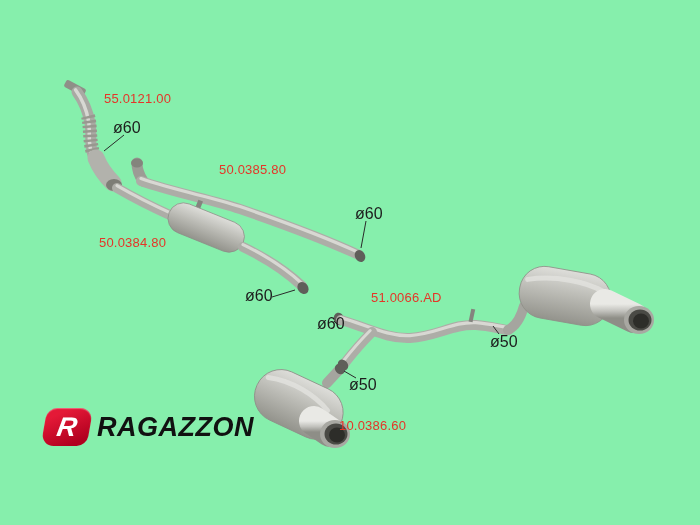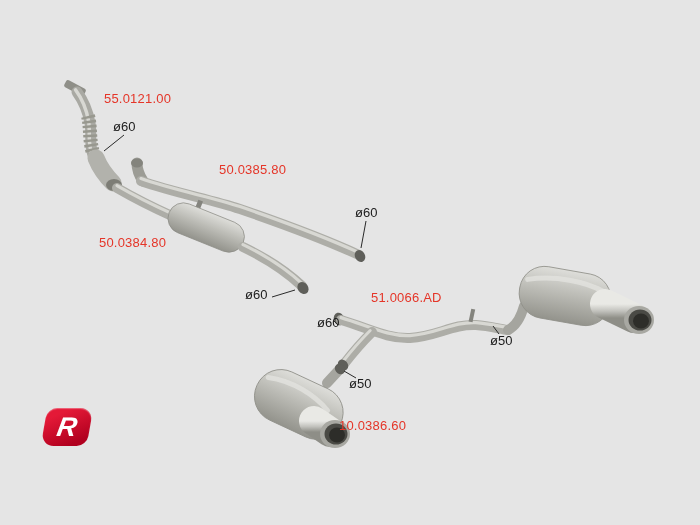--- a/index.html
+++ b/index.html
@@ -1,23 +1,23 @@
 <!DOCTYPE html>
 <html><head>
 <meta charset="utf-8">
 <style>
   html,body{margin:0;padding:0;background:#ffffff;}
   .stage{
-    position:relative;width:700px;height:525px;background:#e5e5e5;overflow:hidden;
+    position:relative;width:700px;height:525px;background:#86efac;overflow:hidden;
     font-family:"Liberation Sans",sans-serif;
   }
   .stage svg{position:absolute;left:0;top:0;}
   .lbl{position:absolute;white-space:nowrap;line-height:1;}
   .lbl.red{color:#e53528;font-size:13px;letter-spacing:.2px;}
-  .lbl.blk{color:#1c1c1c;font-size:13px;}
+  .lbl.blk{color:#1c1c1c;font-size:16px;}
   .logo{position:absolute;left:44px;top:408px;display:flex;align-items:center;gap:7px;}
   .logo-mark{
     width:46px;height:38px;border-radius:10px 13px 10px 13px;
     background:linear-gradient(155deg,#e41937 20%,#b1001f 85%);
     transform:skewX(-10deg);
     display:flex;align-items:center;justify-content:center;
     box-shadow:inset 0 1px 1px rgba(255,255,255,.35);
   }
   .logo-r{color:#ffffff;font-style:italic;font-weight:800;font-size:27px;line-height:1;}
   .logo-text{font-style:italic;font-weight:900;font-size:27px;color:#111111;letter-spacing:.5px;}
@@ -121,15 +121,16 @@
   <div class="lbl blk" style="left:355px;top:206px">ø60</div>
   <div class="lbl blk" style="left:245px;top:288px">ø60</div>
   <div class="lbl blk" style="left:317px;top:316px">ø60</div>
   <div class="lbl blk" style="left:490px;top:334px">ø50</div>
   <div class="lbl blk" style="left:349px;top:377px">ø50</div>
 
   <div class="logo">
     <span class="logo-mark">
       <span class="logo-r">R</span>
     </span>
+    <span class="logo-text">RAGAZZON</span>
   </div>
 
 </div>
 
 </body></html>

